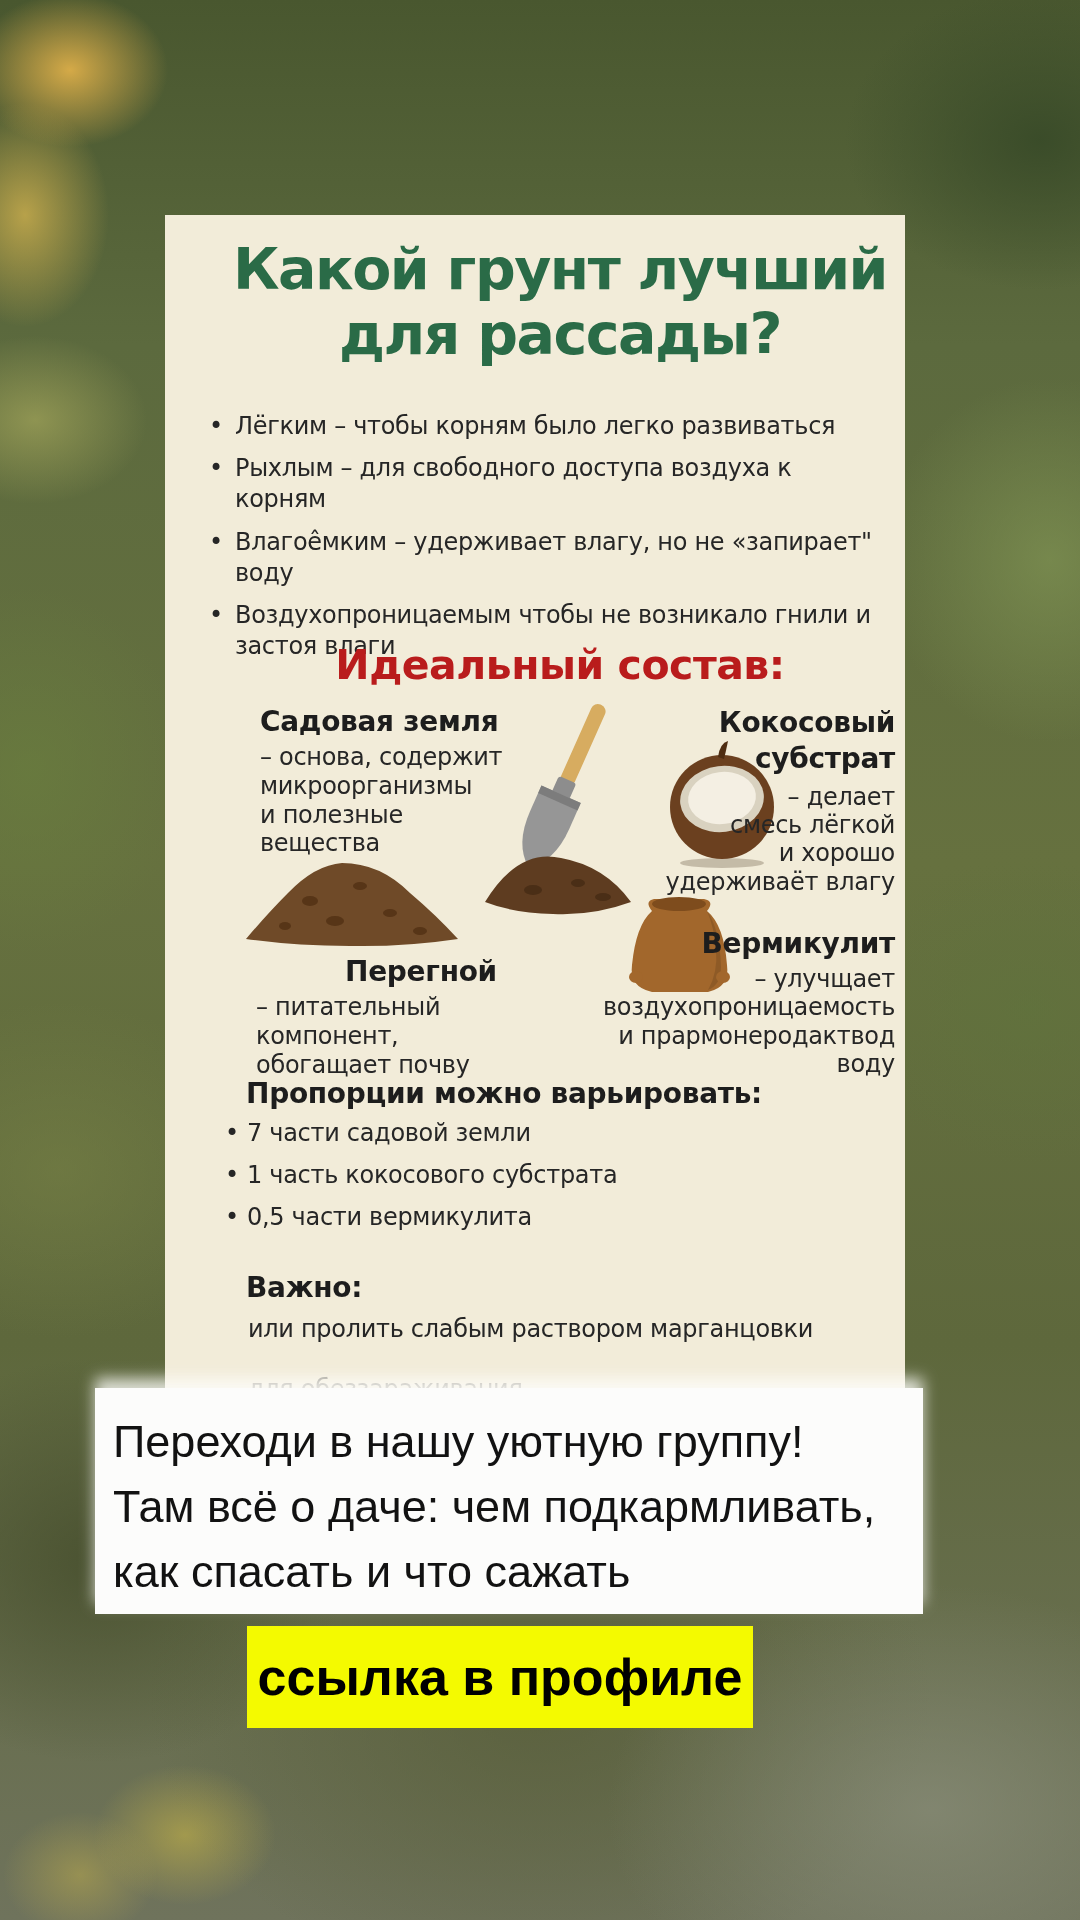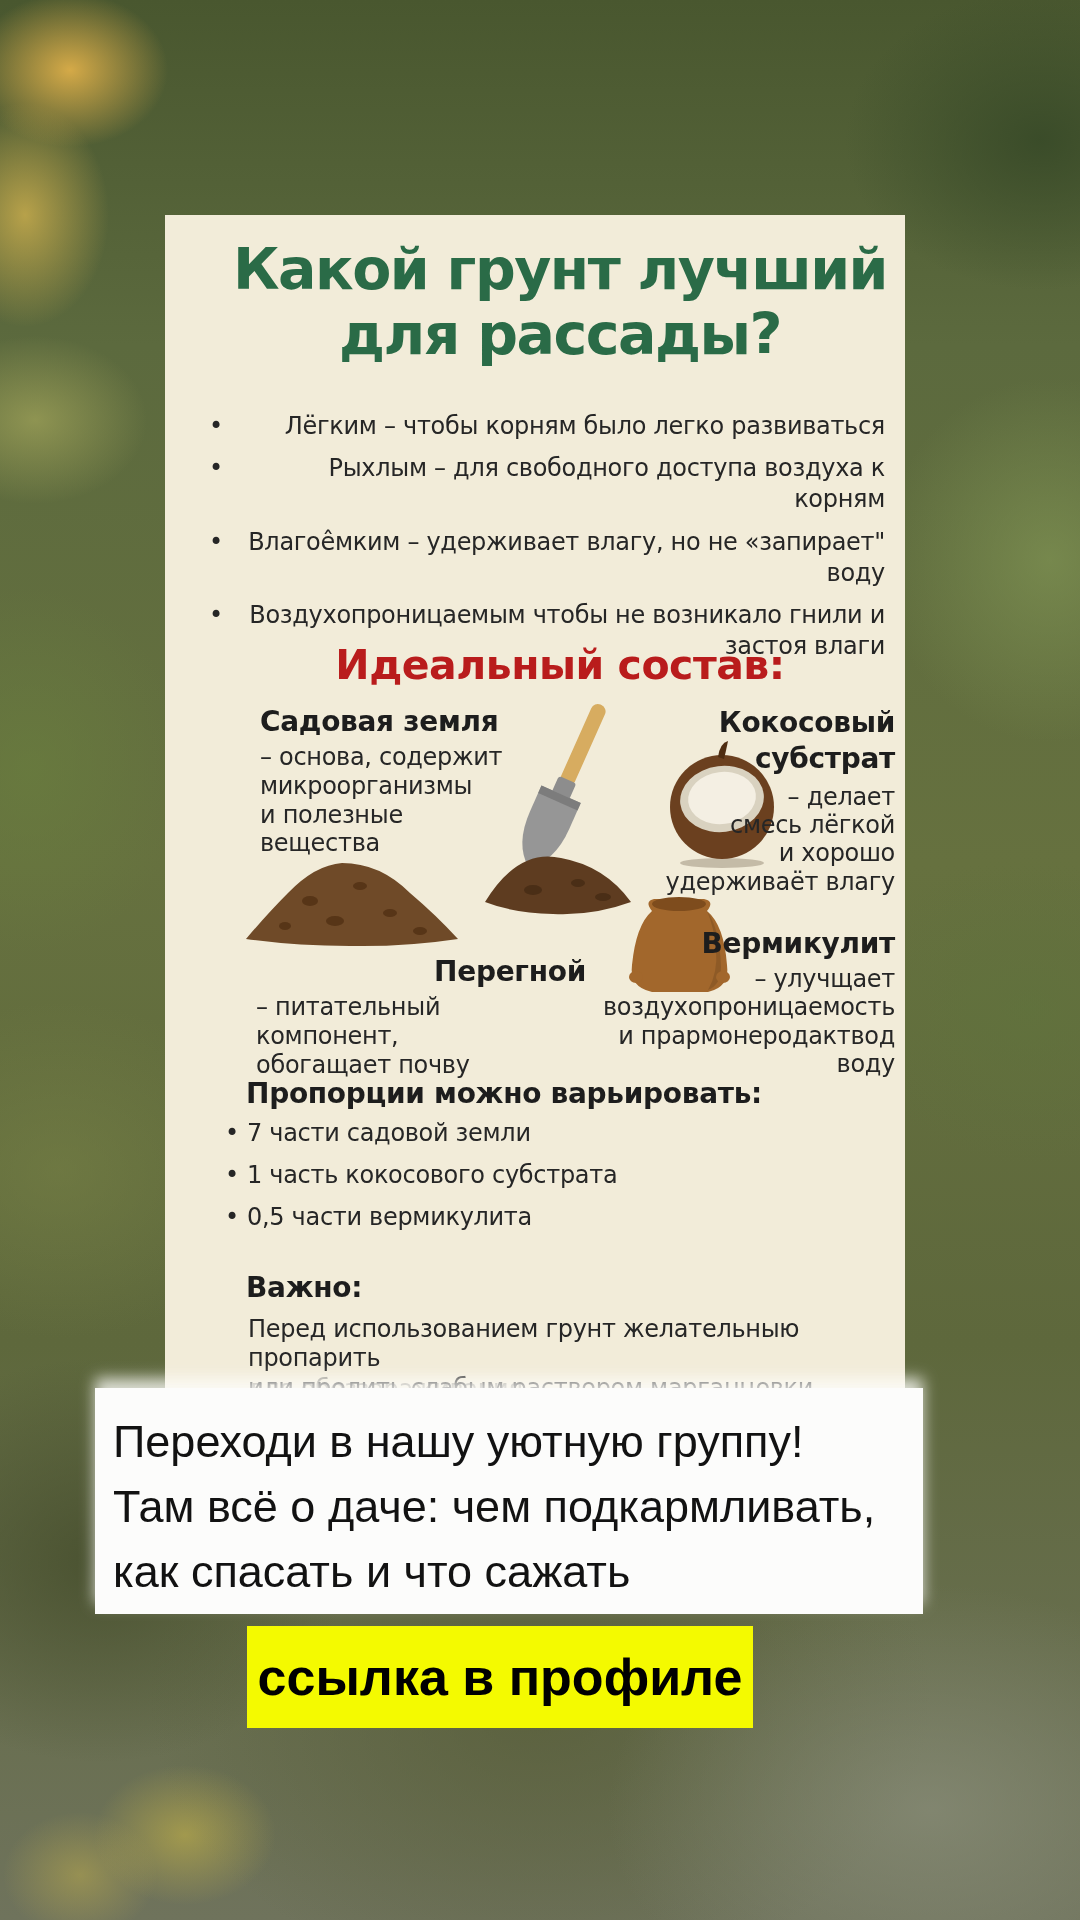--- a/index.html
+++ b/index.html
@@ -20,32 +20,32 @@
       radial-gradient(430px 300px at 930px 1810px, rgba(138,142,122,.7), rgba(138,142,122,0) 75%),
       radial-gradient(490px 360px at 540px 1700px, rgba(88,94,58,.8), rgba(88,94,58,0) 80%),
       linear-gradient(180deg,#49572f 0%,#5c6a3e 18%,#66713f 45%,#5e683c 70%,#6f735c 100%);}
   .card{position:absolute;left:140px;top:215px;width:740px;height:1220px;
     background:#f2ecd9;overflow:hidden;letter-spacing:-0.3px;color:#262626;}
   .abs{position:absolute;margin-left:25px;}
   .title{left:0;top:22px;width:100%;text-align:center;color:#2a6b47;
     font-size:57px;font-weight:700;line-height:1.14;letter-spacing:-1.5px;}
   .bullets{left:40px;top:196px;width:680px;margin:0;padding:0;list-style:none;
     font-size:24px;line-height:1.3;}
-  .bullets li{position:relative;padding-left:30px;margin-bottom:11px;text-align:right;}
+  .bullets li{position:relative;padding-left:30px;margin-bottom:11px;}
   .bullets li::before{content:"•";position:absolute;left:4px;top:0;}
   .comp-heading{left:0;top:426px;width:100%;text-align:center;color:#b91c1c;
     font-size:41px;font-weight:700;letter-spacing:-0.5px;}
   .comp-name{font-size:28px;font-weight:700;color:#1d1d1d;margin-bottom:5px;}
   .comp-desc{font-size:24px;line-height:1.2;}
   .gsoil{left:70px;top:490px;width:260px;}
   .cocon-text{right:10px;top:490px;width:260px;text-align:right;}
   .cocon-text .comp-name{line-height:1.3;margin-bottom:0;}
   .cocon-text .comp-desc{margin-top:5px;line-height:1.18;}
   .humus{left:66px;top:740px;width:330px;}
-  .humus .comp-name{text-align:right;}
+  .humus .comp-name{text-align:center;}
   .vermi{right:10px;top:712px;width:330px;text-align:right;}
   .vermi .comp-desc{line-height:1.18;}
   .props-h,.imp-h{font-size:28px;font-weight:700;color:#1d1d1d;}
   .props-h{left:56px;top:862px;}
   .props{left:58px;top:904px;margin:0;padding:0;list-style:none;font-size:24px;}
   .props li{position:relative;padding-left:24px;margin-bottom:14px;}
   .props li::before{content:"•";position:absolute;left:2px;top:0;}
   .imp-h{left:56px;top:1056px;}
   .imp-text{left:58px;top:1100px;width:670px;font-size:24px;line-height:1.22;}
   .imp-faded{left:58px;top:1160px;font-size:24px;opacity:.45;}
@@ -170,21 +170,20 @@
 
     <ul class="abs props">
       <li>7 части садовой земли</li>
       <li>1 часть кокосового субстрата</li>
       <li>0,5 части вермикулита</li>
     </ul>
 
     <div class="abs imp-h">Важно:</div>
 
     <div class="abs imp-text">
-      <div>Перед использованием грунт желательныю пропарить</div>
       <div>или пролить слабым раствором марганцовки</div>
     </div>
     <div class="abs imp-faded">для обеззараживания</div>
 
   </div>
 
   <div class="caption-panel">
     <div>Переходи в нашу уютную группу!</div>
     <div>Там всё о даче: чем подкармливать,</div>
     <div>как спасать и что сажать</div>

